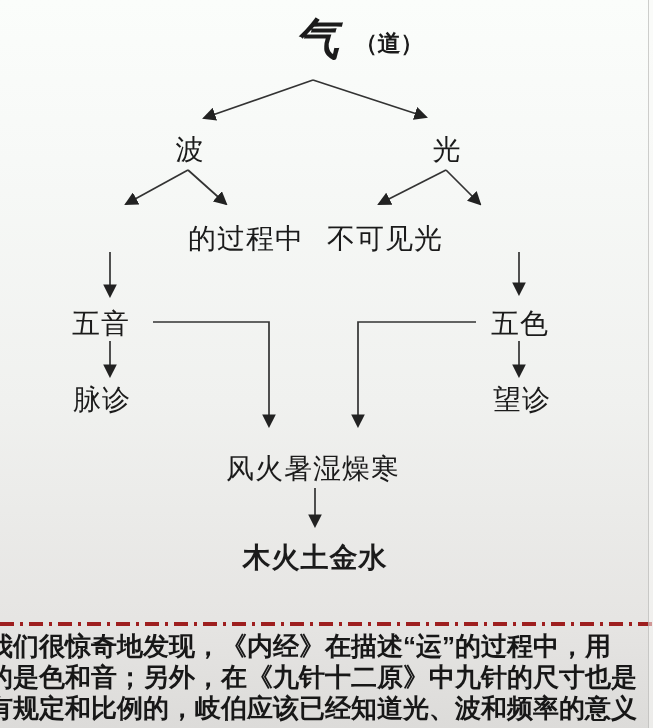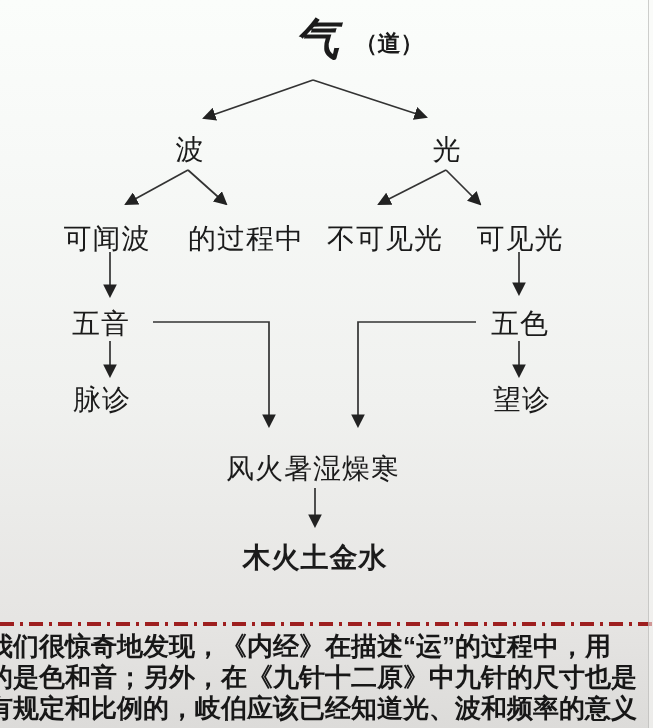--- a/index.html
+++ b/index.html
@@ -93,24 +93,22 @@
       <line x1="315" y1="488" x2="315" y2="526" marker-end="url(#arr)"></line>
     </g>
   </svg>
 
   <div class="node root" style="left:317px;top:10px;">气</div>
   <div class="node root-annot" style="left:389px;top:28px;">（道）</div>
 
   <div class="node" style="left:190px;top:131px;">波</div>
   <div class="node" style="left:447px;top:131px;">光</div>
 
-  <div class="node" style="left:107px;top:220px;">可闻波</div>
   <div class="node" style="left:246px;top:220px;">的过程中</div>
   <div class="node" style="left:385px;top:220px;">不可见光</div>
-  <div class="node" style="left:520px;top:220px;">可见光</div>
 
   <div class="node" style="left:101px;top:305px;">五音</div>
   <div class="node" style="left:520px;top:305px;">五色</div>
 
   <div class="node" style="left:102px;top:381px;">脉诊</div>
   <div class="node" style="left:522px;top:381px;">望诊</div>
 
   <div class="node" style="left:313px;top:450px;text-align:center;">风火暑湿燥寒</div>
   <div class="node" style="left:315px;top:539px;font-weight:bold;">木火土金水</div>
 

